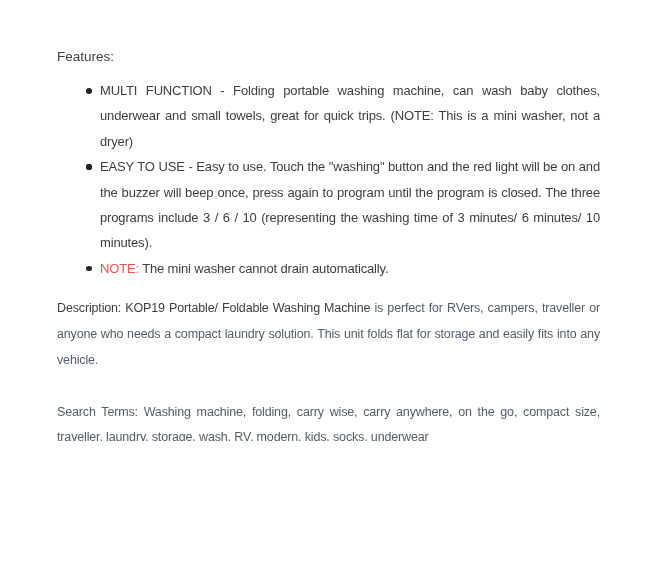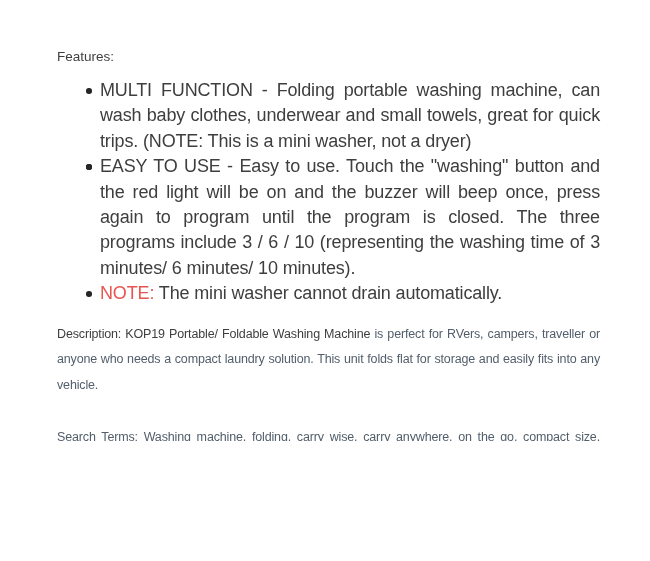--- a/index.html
+++ b/index.html
@@ -24,21 +24,21 @@
     line-height:17px;
     margin:0 0 13px 0;
   }
   ul.features{
     list-style:none;
     margin:0;
     padding:0 0 0 43px;
   }
   ul.features li{
     position:relative;
-    font-size:18px;
+    font-size:13px;
     letter-spacing:-0.15px;
     line-height:25.4px;
     text-align:justify;
   }
   ul.features li .dot{
     position:absolute;
     left:-14px;
     top:10px;
     width:5.5px;height:5.5px;
     border-radius:50%;

